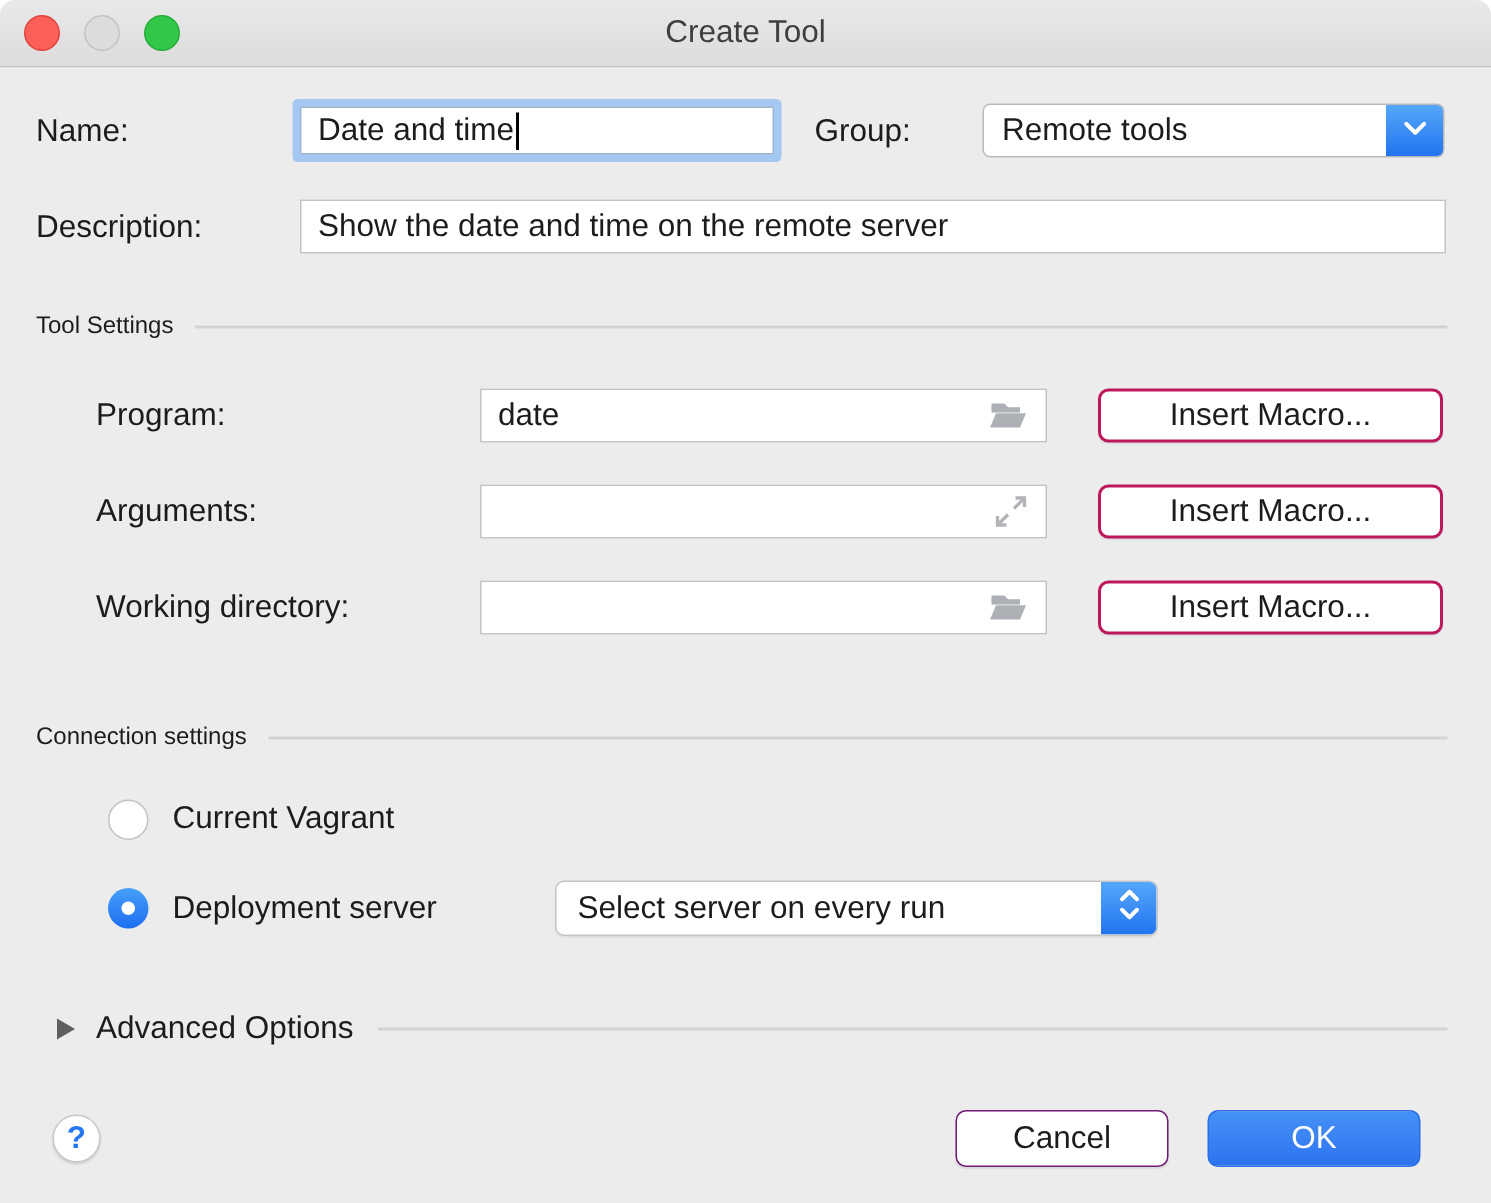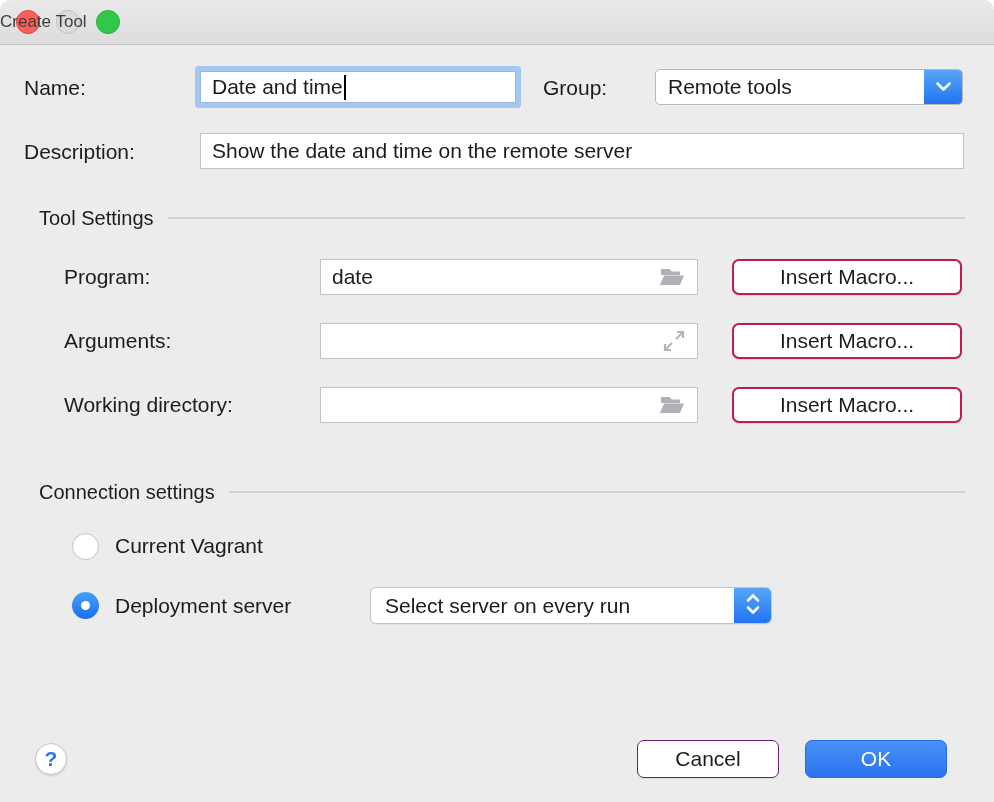--- a/index.html
+++ b/index.html
@@ -9,21 +9,21 @@
     border-radius:10px 10px 0 0;overflow:hidden;
   }
   
   .titlebar{
     position:absolute;top:0;left:0;right:0;height:44px;
     background:linear-gradient(#e9e9e9,#dcdcdc);
     border-bottom:1px solid #c2c2c2;border-radius:10px 10px 0 0;
   }
   .title{
     position:absolute;left:0;right:0;top:0;height:44px;line-height:44px;
-    text-align:left;font-size:17px;font-weight:500;color:#3e3e3e;
+    text-align:center;font-size:21px;font-weight:500;color:#3e3e3e;
   }
   .dot{position:absolute;top:10px;width:24px;height:24px;border-radius:50%;box-sizing:border-box;}
   .dot.red{left:16px;background:#fb5f57;border:1px solid #e0443c;}
   .dot.gray{left:56px;background:#dcdcdc;border:1px solid #c3c3c3;}
   .dot.green{left:96px;background:#32c748;border:1px solid #27ac3c;}
 
   
   .label{position:absolute;font-size:21px;white-space:nowrap;}
   .field{
     position:absolute;box-sizing:border-box;background:#fff;
@@ -47,21 +47,21 @@
   .combo-text{flex:1;display:flex;align-items:center;padding:0 12px;font-size:21px;}
   .combo-btn{
     width:38px;display:flex;align-items:center;justify-content:center;
     background:linear-gradient(#55a7f9,#2274f0);
   }
 
   .desc-field{left:200px;top:133px;width:764px;height:36px;}
 
   
   .section{position:absolute;left:24px;right:29px;height:24px;display:flex;align-items:center;}
-  .section .sec-label{font-size:20px;white-space:nowrap;margin-left:15px;}
+  .section .sec-label{font-size:16px;white-space:nowrap;}
   .section .line{flex:1;height:2px;background:#d3d3d3;margin-left:14px;}
 
   
   .tool-field{left:320px;width:378px;height:36px;}
   .macro-btn{
     position:absolute;left:732px;width:230px;height:36px;box-sizing:border-box;
     background:#fff;border:2px solid #be185d;border-radius:7px;
     display:flex;align-items:center;justify-content:center;font-size:21px;
     box-shadow:0 1px 1px rgba(0,0,0,0.08);cursor:default;
   }
@@ -206,20 +206,25 @@
     <div class="popup-btn">
       <span>
         <svg width="16" height="26" viewBox="0 0 16 26">
           <path d="M3 9.5 L8 4.5 L13 9.5" stroke="#fff" stroke-width="2.6" fill="none" stroke-linecap="round" stroke-linejoin="round"></path>
           <path d="M3 16.5 L8 21.5 L13 16.5" stroke="#fff" stroke-width="2.6" fill="none" stroke-linecap="round" stroke-linejoin="round"></path>
         </svg>
       </span>
     </div>
   </div>
 
+  <div class="advanced">
+    <span class="tri"></span>
+    <span class="adv-label">Advanced Options</span>
+    <span class="line"></span>
+  </div>
 
   <div class="help-btn">
     <span>?</span>
   </div>
   <div class="btn cancel">
     <span>Cancel</span>
   </div>
   <div class="btn ok">
     <span>OK</span>
   </div>

